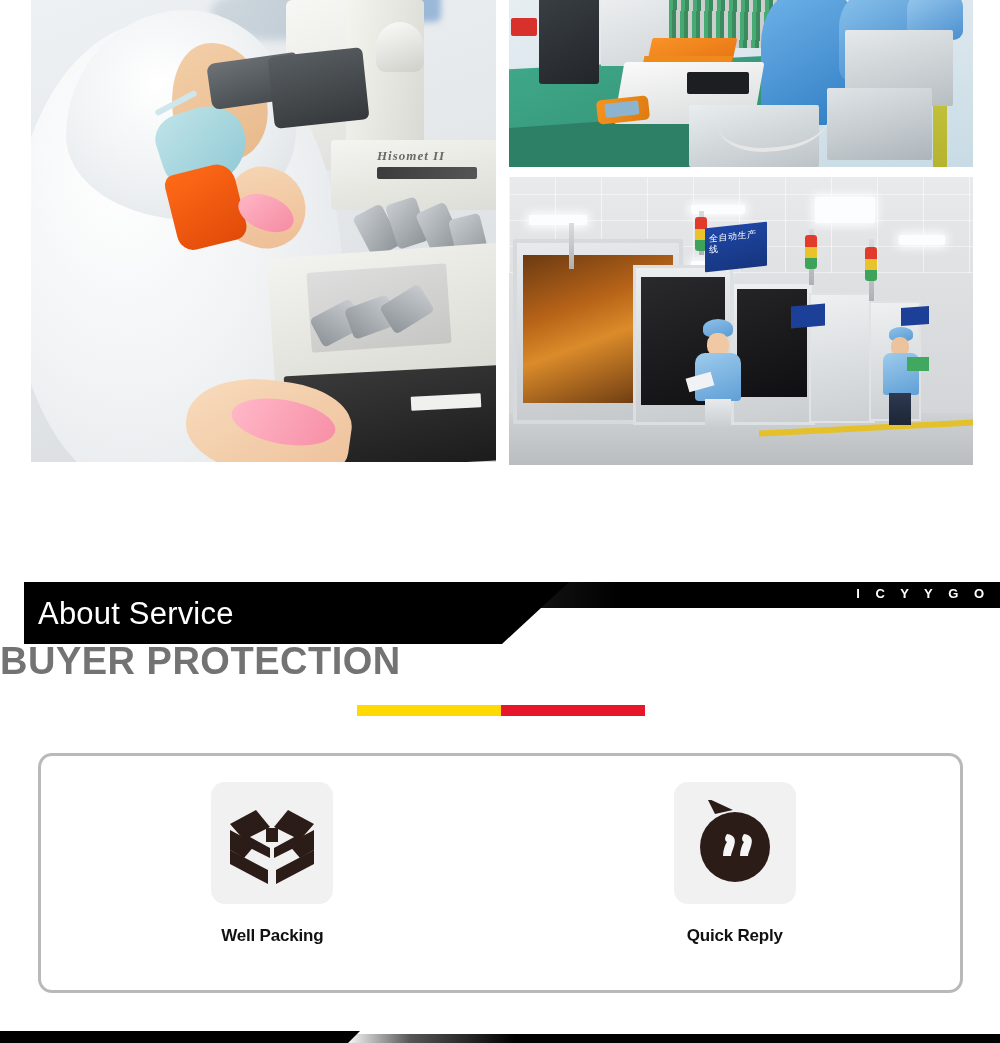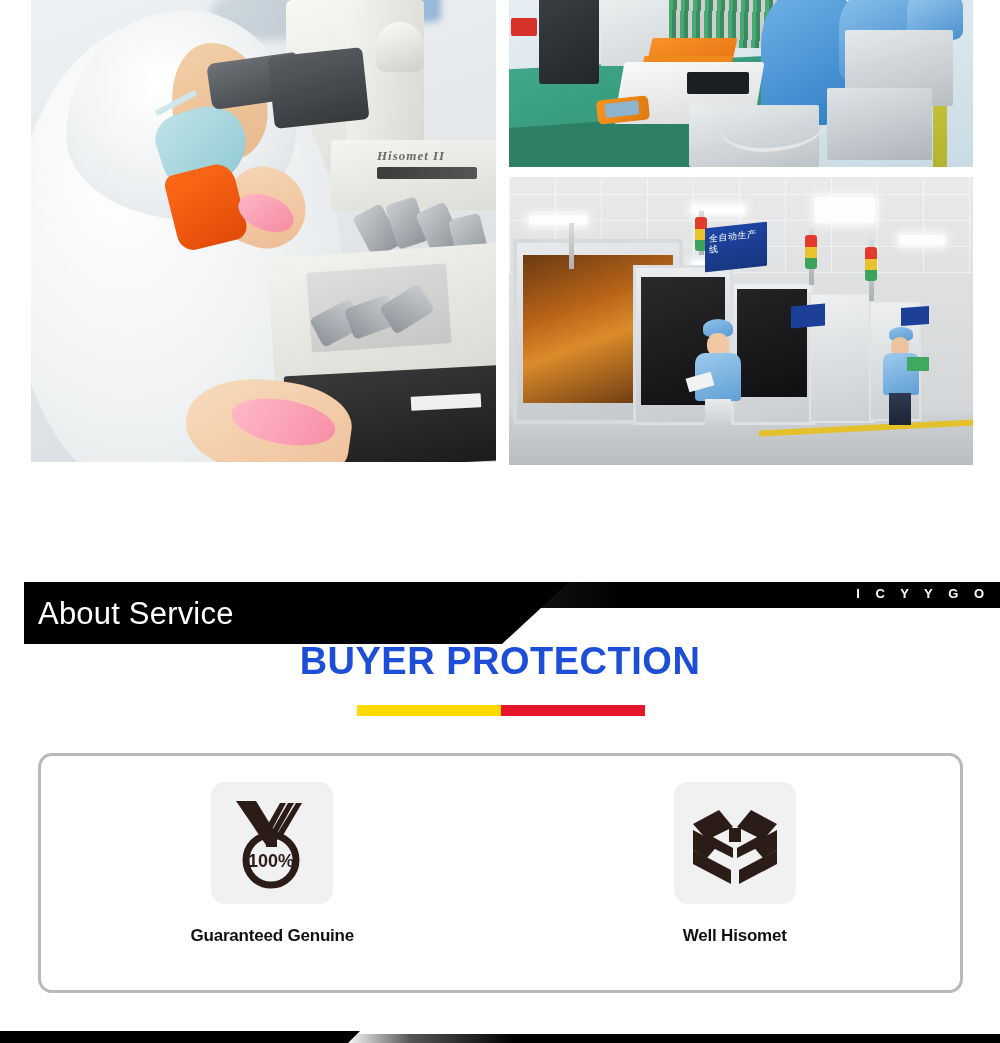--- a/index.html
+++ b/index.html
@@ -130,22 +130,22 @@
     position:absolute; left:14px; top:14px; color:#ffffff;
     font:400 31px "Liberation Sans", sans-serif; letter-spacing:.2px;
   }
   .band-brand {
     position:absolute; right:22px; top:4px; color:#ffffff;
     font:bold 13px "Liberation Sans", sans-serif; letter-spacing:6px;
   }
 
   
   .sec-title {
-    position:absolute; left:0; top:640px; width:1000px; text-align:center;
-    font:bold 38px "Liberation Sans", sans-serif; color:#1d4ed8; letter-spacing:.5px;
+    position:absolute; left:0; top:640px; width:1000px; text-align:left;
+    font:bold 38px "Liberation Sans", sans-serif; color:#737373; letter-spacing:.5px;
   }
   .rule { position:absolute; left:357px; top:705px; width:288px; height:11px; display:flex; }
   .rule-l { flex:1; background:#FFD900; }
   .rule-r { flex:1; background:#E8162B; }
 
   
   .card {
     position:absolute; left:38px; top:753px; width:925px; height:240px;
     border:3px solid #b9b9b9; border-radius:14px; background:#fff;
   }
@@ -297,57 +297,52 @@
 
   <div class="sec-title">BUYER PROTECTION</div>
   <div class="rule">
     <div class="rule-l"></div>
     <div class="rule-r"></div>
   </div>
 
   <div class="card">
     <div class="feat-row">
 
-      <div class="feat">
-        <div class="feat-ico">
-          <svg width="92" height="92" viewBox="0 0 92 92" aria-hidden="true">
-            <g fill="#2b1c18">
-              <path d="M10 4 L30 4 L52 40 L40 48 Z"></path>
-              <path d="M54 6 L60 6 L42 40 L37 36 Z"></path>
-              <path d="M62 6 L68 6 L49 40 L44 37 Z"></path>
-              <path d="M70 6 L76 6 L56 40 L51 37 Z"></path>
-              <rect x="40" y="38" width="11" height="12"></rect>
-            </g>
-            <circle cx="45" cy="63" r="25" fill="none" stroke="#2b1c18" stroke-width="7"></circle>
-            <text x="45" y="70" text-anchor="middle" font-family="Liberation Sans, sans-serif" font-size="18" font-weight="bold" fill="#2b1c18">100%</text>
-          </svg>
-        </div>
-        <div class="feat-label">Guaranteed Genuine</div>
-      </div>
 
       <div class="feat">
         <div class="feat-ico">
           <svg width="92" height="86" viewBox="0 0 92 86" aria-hidden="true">
             <g fill="#2b1c18">
               <path d="M4 24 L30 10 L44 27 L18 40 Z"></path>
               <path d="M88 24 L62 10 L48 27 L74 40 Z"></path>
               <path d="M40 28 L52 28 L52 42 L40 42 Z"></path>
               <path d="M4 30 L30 44 L18 58 L4 50 Z"></path>
               <path d="M88 30 L62 44 L74 58 L88 50 Z"></path>
               <path d="M12 42 L44 58 L44 48 L22 36 Z"></path>
               <path d="M80 42 L48 58 L48 48 L70 36 Z"></path>
               <path d="M4 50 L42 70 L42 84 L4 64 Z"></path>
               <path d="M88 50 L50 70 L50 84 L88 64 Z"></path>
             </g>
           </svg>
         </div>
-        <div class="feat-label">Well Hisomet</div>
-      </div>
-
-
+        <div class="feat-label">Well Packing</div>
+      </div>
+
+
+      <div class="feat">
+        <div class="feat-ico">
+          <svg width="92" height="86" viewBox="0 0 92 86" aria-hidden="true">
+            <path d="M26 14 L18 -2 L44 10 Z" fill="#2b1c18"></path>
+            <circle cx="46" cy="47" r="35" fill="#2b1c18"></circle>
+            <path d="M38 34 C46 35, 47 40, 45 46 C44 50, 42 53, 42 56 L34 56 C34 50, 36 45, 38 42 C36 41, 35 38, 38 34 Z" fill="#f5f5f5"></path>
+            <path d="M55 34 C63 35, 64 40, 62 46 C61 50, 59 53, 59 56 L51 56 C51 50, 53 45, 55 42 C53 41, 52 38, 55 34 Z" fill="#f5f5f5"></path>
+          </svg>
+        </div>
+        <div class="feat-label">Quick Reply</div>
+      </div>
 
     </div>
   </div>
 
   <div class="band-bottom">
     <div class="bb-strip"></div>
     <div class="bb-tag"></div>
   </div>
 
 </div>

